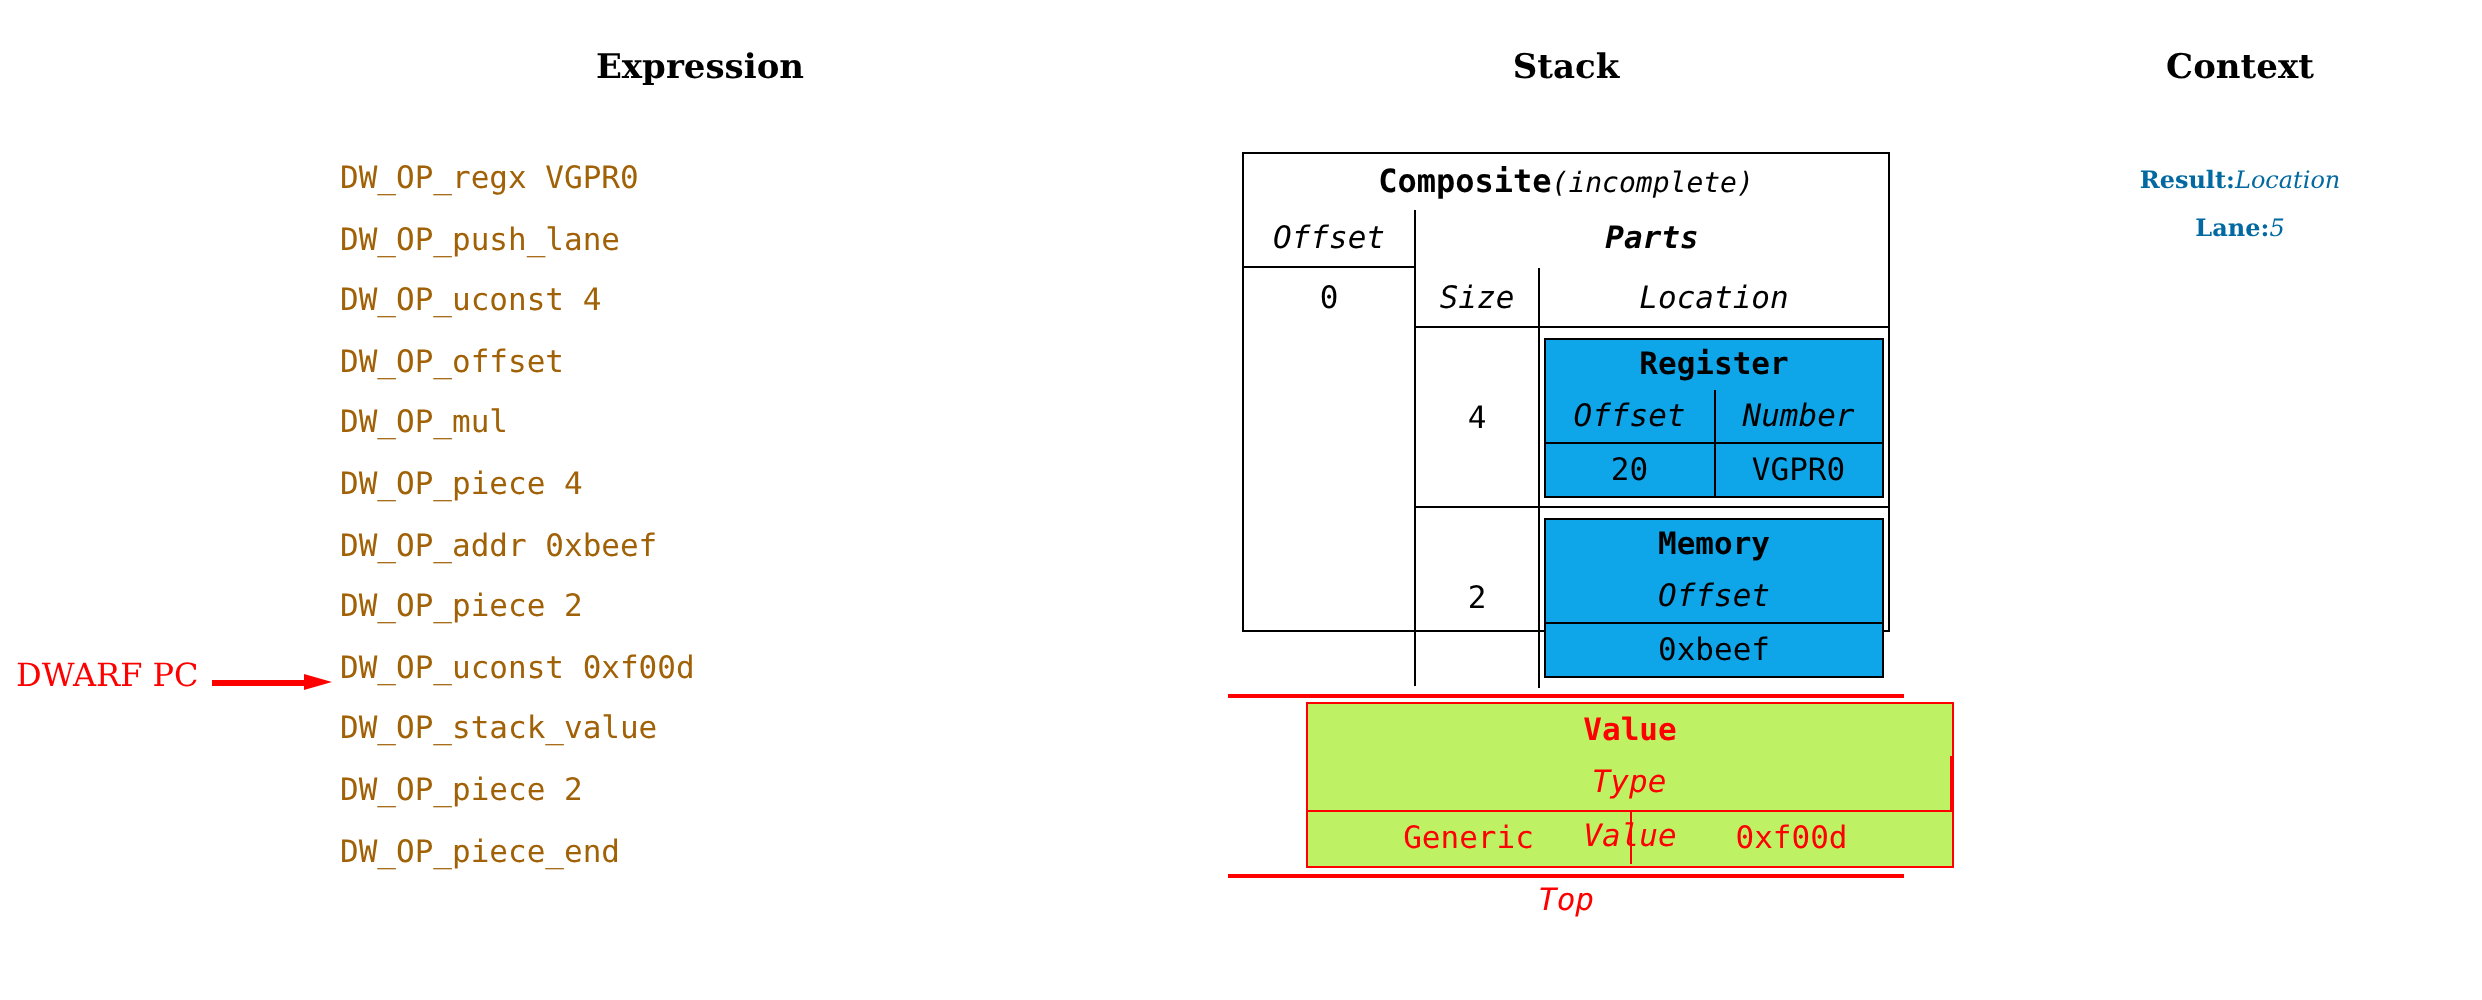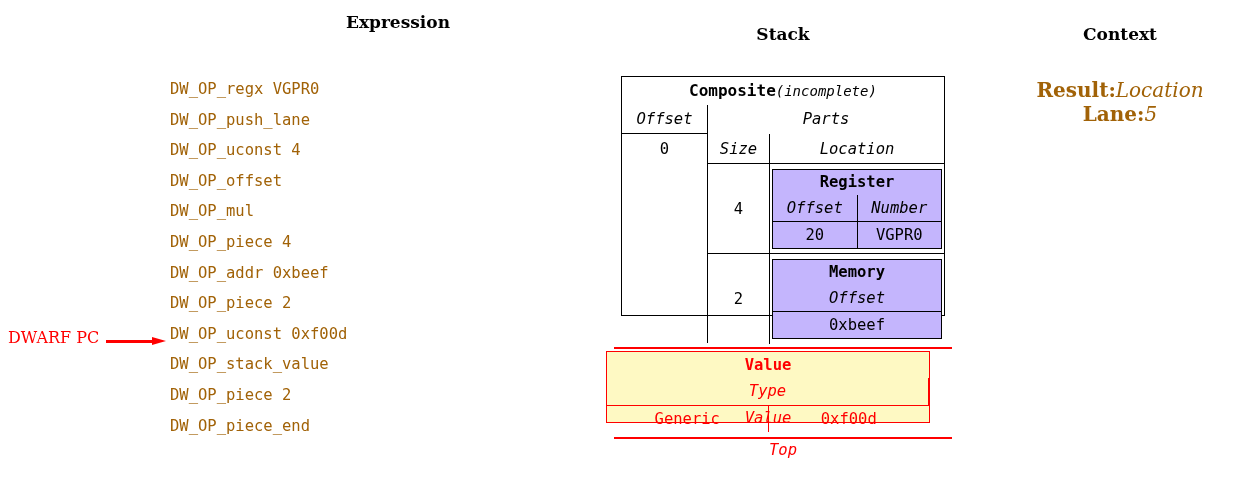--- a/index.html
+++ b/index.html
@@ -19,21 +19,21 @@
   
   .col-heading {
     position: absolute;
     font-family: "DejaVu Serif", serif;
     font-weight: bold;
     font-size: 17px;
     color: #000000;
     white-space: nowrap;
     text-align: center;
   }
-  #heading-expression { left: 250px; top: 12px; width: 200px; text-align: right; }
+  #heading-expression { left: 250px; top: 24px; width: 200px; }
   #heading-stack      { left: 688px; top: 24px; width: 190px; }
   #heading-context    { left: 1025px; top: 24px; width: 190px; }
 
   
   #expression-list {
     position: absolute;
     left: 170px;
     top: 74px;
     width: 330px;
   }
@@ -159,20 +159,21 @@
     top: 28px;
     right: 0;
     bottom: 0;
   }
   #parts-head {
     position: absolute;
     left: 0; top: 0;
     width: 100%;
     height: 29px;
     line-height: 29px;
+    font-weight: bold;
   }
   #parts-subhead {
     position: absolute;
     left: 0; top: 29px;
     width: 100%;
     height: 30px;
     border-bottom: 1.6px solid #000000;
     box-sizing: border-box;
   }
   #size-subhead {
@@ -221,21 +222,21 @@
     display: flex;
     align-items: center;
     justify-content: center;
   }
 
   
   .loc-box {
     width: 170px;
     border: 1.6px solid #000000;
     box-sizing: border-box;
-    background: #c4b5fd;
+    background: #0ea5e9;
   }
   .loc-title {
     height: 25px;
     line-height: 25px;
     text-align: center;
     font-size: 15.5px;
     font-weight: bold;
     white-space: nowrap;
   }
   .loc-subhead {
@@ -276,29 +277,29 @@
   #value-rule-top {
     position: absolute;
     left: 614px;
     top: 347px;
     width: 338px;
     height: 2.2px;
     background: #ff0000;
   }
   #value-table {
     position: absolute;
-    left: 606px;
+    left: 653px;
     top: 351px;
     width: 324px;
-    height: 72px;
+    height: 83px;
     border: 1.8px solid #ff0000;
     box-sizing: border-box;
     font-family: "DejaVu Sans Mono", monospace;
     color: #ff0000;
-    background: #fef9c3;
+    background: #bef264;
   }
   #value-title {
     height: 26px;
     line-height: 26px;
     text-align: center;
     font-size: 15.5px;
     font-weight: bold;
     white-space: nowrap;
   }
   #value-subhead {
@@ -353,23 +354,23 @@
   
   #context-list {
     position: absolute;
     left: 1010px;
     top: 78px;
     width: 220px;
     text-align: center;
   }
   .context-line {
     font-family: "DejaVu Serif", serif;
-    font-size: 20px;
+    font-size: 12px;
     line-height: 24px;
-    color: #a16207;
+    color: #0369a1;
     white-space: nowrap;
   }
   .context-line .ctx-key { font-weight: bold; }
   .context-line .ctx-val { font-style: italic; }
 </style>
 </head>
 <body>
 
 <div id="page">
 

